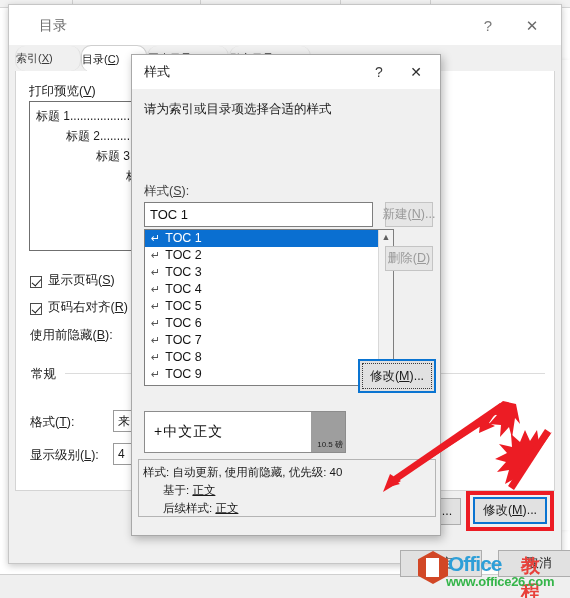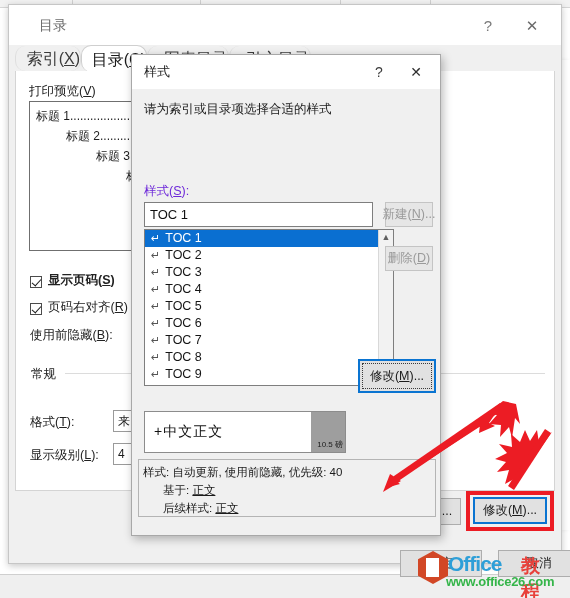--- a/index.html
+++ b/index.html
@@ -81,22 +81,22 @@
     font-size:15px; color:#6a6a6a; text-align:center; line-height:24px; cursor:default;
   }
 
   
   .tabstrip {
     position:absolute; left:0; top:40px; width:552px; height:26px;
     background:#f0f0f0;
   }
   .tab {
     position:absolute; top:1px; height:25px;
-    font-size:16px; color:#3a3a3a;
-    line-height:25px; text-align:right;
+    font-size:11px; color:#3a3a3a;
+    line-height:25px; text-align:left;
     border-left:1px solid #dedede; border-right:1px solid #dedede;border-radius:10px;
   }
   .tab.sel {
     background:#ffffff; top:0px; height:27px; line-height:27px;
     border-left:1px solid #cfcfcf; border-right:1px solid #cfcfcf; border-top:1px solid #cfcfcf;
     font-weight:normal; color:#1a1a1a;
   }
   .tab u { text-decoration: underline; }
 
   
@@ -165,21 +165,21 @@
   .sd-title { position:absolute; left:12px; top:8px; font-size:13px; color:#1b1b1b; }
   .sd-help {
     position:absolute; right:48px; top:6px; width:26px; height:22px;
     font-size:14px; color:#3c3c3c; text-align:center; line-height:22px;
   }
   .sd-close {
     position:absolute; right:10px; top:6px; width:28px; height:22px;
     font-size:14px; color:#2e2e2e; text-align:center; line-height:22px;
   }
   .sd-prompt { position:absolute; left:12px; top:46px; font-size:12.5px; color:#1b1b1b; }
-  .sd-lbl { position:absolute; font-size:12.5px; color:#6d28d9; }
+  .sd-lbl { position:absolute; font-size:12.5px; color:#404040; }
   .sd-lbl u { text-decoration:underline; }
 
   .sd-input {
     position:absolute; left:12px; top:147px; width:229px; height:25px;
     background:#ffffff; border:1px solid #7e7e7e;
     font-size:13px; color:#101010; line-height:23px; padding-left:5px;
   }
 
   .sd-list {
     position:absolute; left:12px; top:174px; width:250px; height:157px;
@@ -341,21 +341,21 @@
     </div>
 
     <div class="preview-box">
       <div class="pv-line" style="left:6px;top:6px;">标题 1...................................</div>
       <div class="pv-line" style="left:36px;top:26px;">标题 2............................</div>
       <div class="pv-line" style="left:66px;top:46px;">标题 3.....................</div>
       <div class="pv-line" style="left:96px;top:66px;">标题 4...............</div>
     </div>
 
     <div class="cb checked" style="left:21px;top:271px;"></div>
-    <div class="label" style="left:39px;top:267px;font-weight:bold;">
+    <div class="label" style="left:39px;top:267px;">
       <span>显示页码(</span><u>S</u>)
     </div>
 
     <div class="cb checked" style="left:21px;top:298px;"></div>
     <div class="label" style="left:39px;top:294px;">
       <span>页码右对齐(</span><u>R</u>)
     </div>
 
     <div class="label" style="left:21px;top:322px;">
       <span>使用前隐藏(</span><u>B</u><span>):</span>

